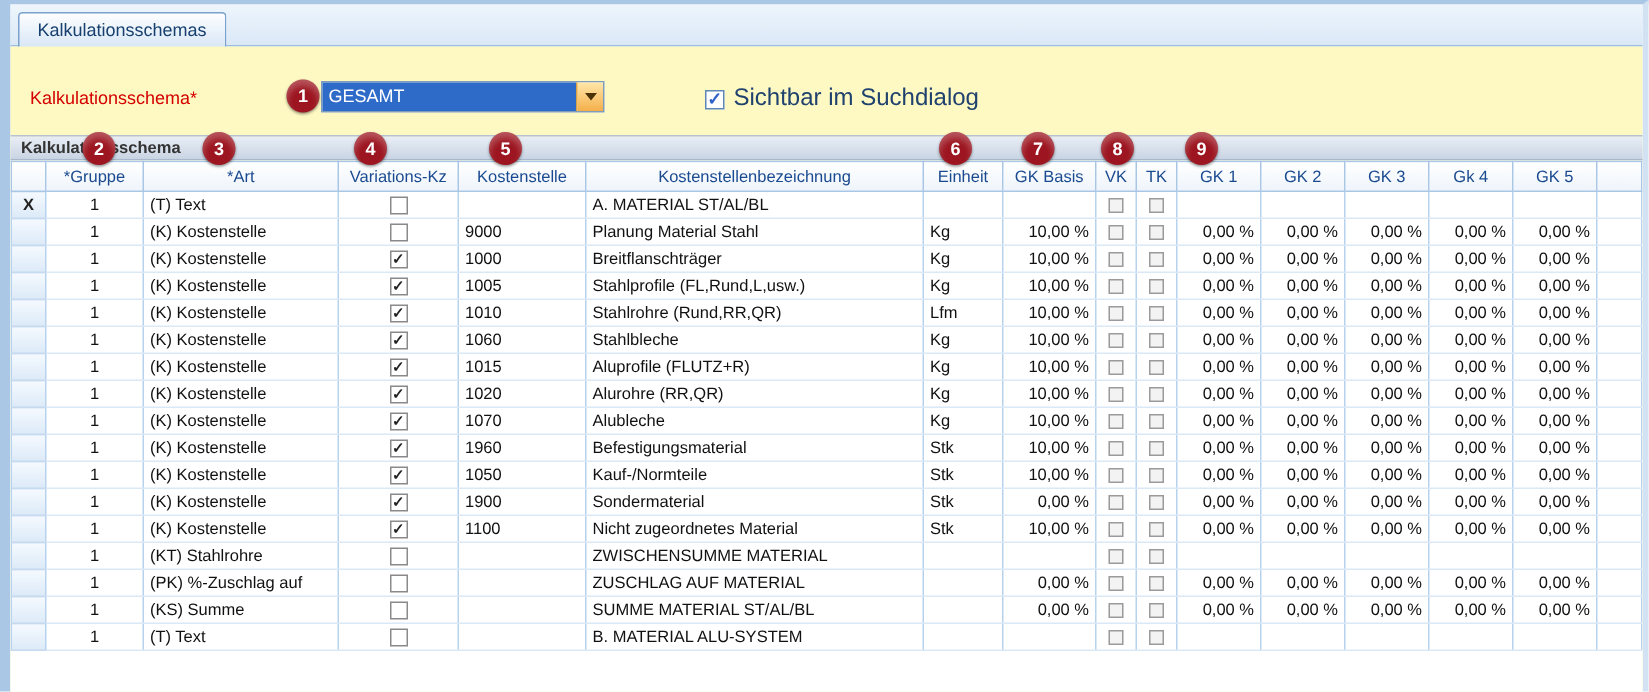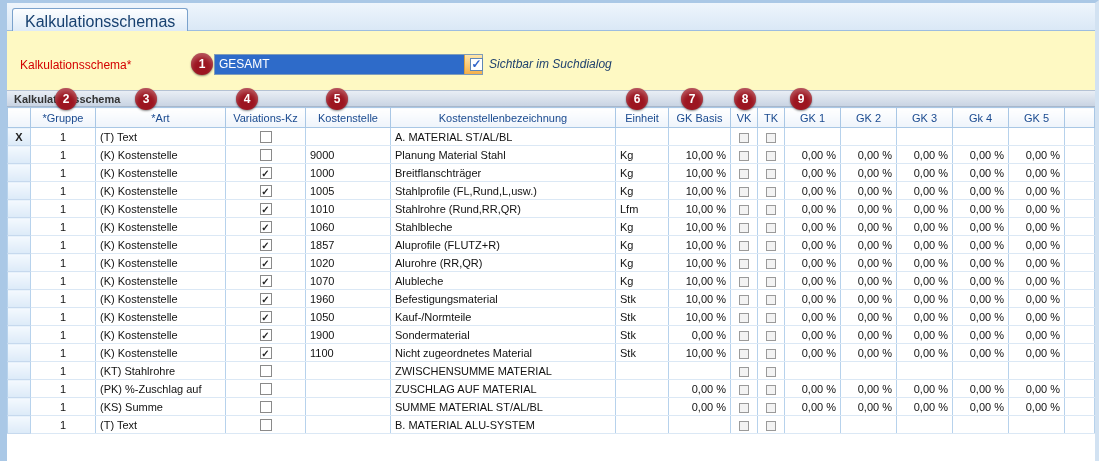--- a/index.html
+++ b/index.html
@@ -3,30 +3,30 @@
 <meta charset="utf-8">
 <style>
   html,body{margin:0;padding:0;}
   body{
     width:1099px;height:461px;overflow:hidden;position:relative;
     font-family:"Liberation Sans",sans-serif;background:#fff;
     --sel:#2e6bc9; --red:#d40000; --hdr:#1a4a8f; --badge:#9c1520; --tabtext:#17406f;
   }
   .frame{position:absolute;inset:0;border-left:7px solid #aac8e6;border-top:3px solid #aac8e6;border-right:4px solid #d2e2f2;background:#fff;box-sizing:border-box;}
   .tabstrip{height:28px;background:linear-gradient(#eef5fc,#dae8f6);border-bottom:1px solid #9dbde0;box-sizing:border-box;}
-  .tab{display:inline-block;margin:5px 18px 0 5px;padding:4px 12px 5px;border:1px solid #7ba2cc;border-bottom:none;border-radius:3px 3px 0 0;background:linear-gradient(#fdfeff,#d7e6f6);color:var(--tabtext);font-size:16px;}
+  .tab{display:inline-block;margin:5px 18px 0 5px;padding:4px 12px 5px;border:1px solid #7ba2cc;border-bottom:none;border-radius:3px 3px 0 0;background:linear-gradient(#fdfeff,#d7e6f6);color:var(--tabtext);font-size:12px;}
   .content{position:relative;height:430px;background:#fef9c3;}
   .lbl-schema{position:absolute;left:13px;top:27px;font-size:12px;color:var(--red);}
-  .combo{position:absolute;left:207px;top:23px;width:269px;height:21px;border:1px solid #7f9db9;display:flex;background:#fff;box-sizing:border-box;}
+  .combo{position:absolute;left:207px;top:23px;width:189px;height:21px;border:1px solid #7f9db9;display:flex;background:#fff;box-sizing:border-box;}
   .combo-text{flex:1;background:var(--sel);color:#fff;font-size:12px;padding:2px 4px;overflow:hidden;white-space:nowrap;}
   .combo-btn{width:17px;background:linear-gradient(#ffe6a9,#f4b04a);border-left:1px solid #d9a13f;display:flex;align-items:center;justify-content:center;}
   .arrow{width:0;height:0;border-left:4px solid transparent;border-right:4px solid transparent;border-top:5px solid #4a3206;}
   .chkrow{position:absolute;left:463px;top:26px;display:flex;align-items:center;gap:6px;}
   .chk{width:13px;height:13px;border:1px solid #5f87b5;background:#fff;display:flex;align-items:center;justify-content:center;font-size:12px;font-weight:bold;color:#2f63c9;line-height:1;box-sizing:border-box;}
-  .chk-label{font-size:12px;color:#20426e;font-style:italic;}
+  .chk-label{font-size:16px;color:#20426e;}
   .section-bar{position:absolute;left:0;top:59px;right:0;height:17px;background:linear-gradient(#e9eef5,#c9d4e3);border-top:1px solid #b5c2d4;border-bottom:1px solid #a8b7cb;font-size:11px;font-weight:bold;color:#333;padding-left:7px;line-height:16px;box-sizing:border-box;}
   .grid{position:absolute;left:0;top:76px;right:0;bottom:0;overflow:hidden;background:#fff;}
   table{border-collapse:collapse;table-layout:fixed;width:1088px;}
   th{height:19px;background:linear-gradient(#ffffff,#eef4fb);color:var(--hdr);font-weight:normal;font-size:11px;border:1px solid #a9c7e5;padding:0 0;overflow:hidden;white-space:nowrap;text-align:center;}
   td{height:18px;font-size:11px;color:#111;border-left:1px solid #b7d2ec;border-right:1px solid #b7d2ec;border-bottom:1px solid #dbe8f5;padding:0 4px;overflow:hidden;white-space:nowrap;box-sizing:border-box;background:#fff;}
   td.al-l{text-align:left}
   td.al-c{text-align:center}
   td.al-r{text-align:right}
   td.ind{background:linear-gradient(#f4f9fe,#dceaf8);border-bottom:1px solid #c6d9ee;text-align:center;font-weight:bold;color:#222;padding:0;}
   .gchk{display:inline-block;width:12px;height:12px;border:1px solid #8a8a8a;background:#fff;line-height:11px;font-size:10px;font-weight:bold;color:#222;text-align:center;vertical-align:middle;box-sizing:border-box;}
@@ -206,21 +206,21 @@
               <td class="al-r">0,00 %</td>
               <td class="al-r">0,00 %</td>
               <td class="al-r">0,00 %</td>
               <td></td>
             </tr>
             <tr>
               <td class="ind"></td>
               <td class="al-c">1</td>
               <td class="al-l">(K) Kostenstelle</td>
               <td class="al-c"><span class="gchk">✓</span></td>
-              <td class="al-l">1857</td>
+              <td class="al-l">1015</td>
               <td class="al-l">Aluprofile (FLUTZ+R)</td>
               <td class="al-l">Kg</td>
               <td class="al-r">10,00 %</td>
               <td class="al-c"><span class="gchk sm"></span></td>
               <td class="al-c"><span class="gchk sm"></span></td>
               <td class="al-r">0,00 %</td>
               <td class="al-r">0,00 %</td>
               <td class="al-r">0,00 %</td>
               <td class="al-r">0,00 %</td>
               <td class="al-r">0,00 %</td>

